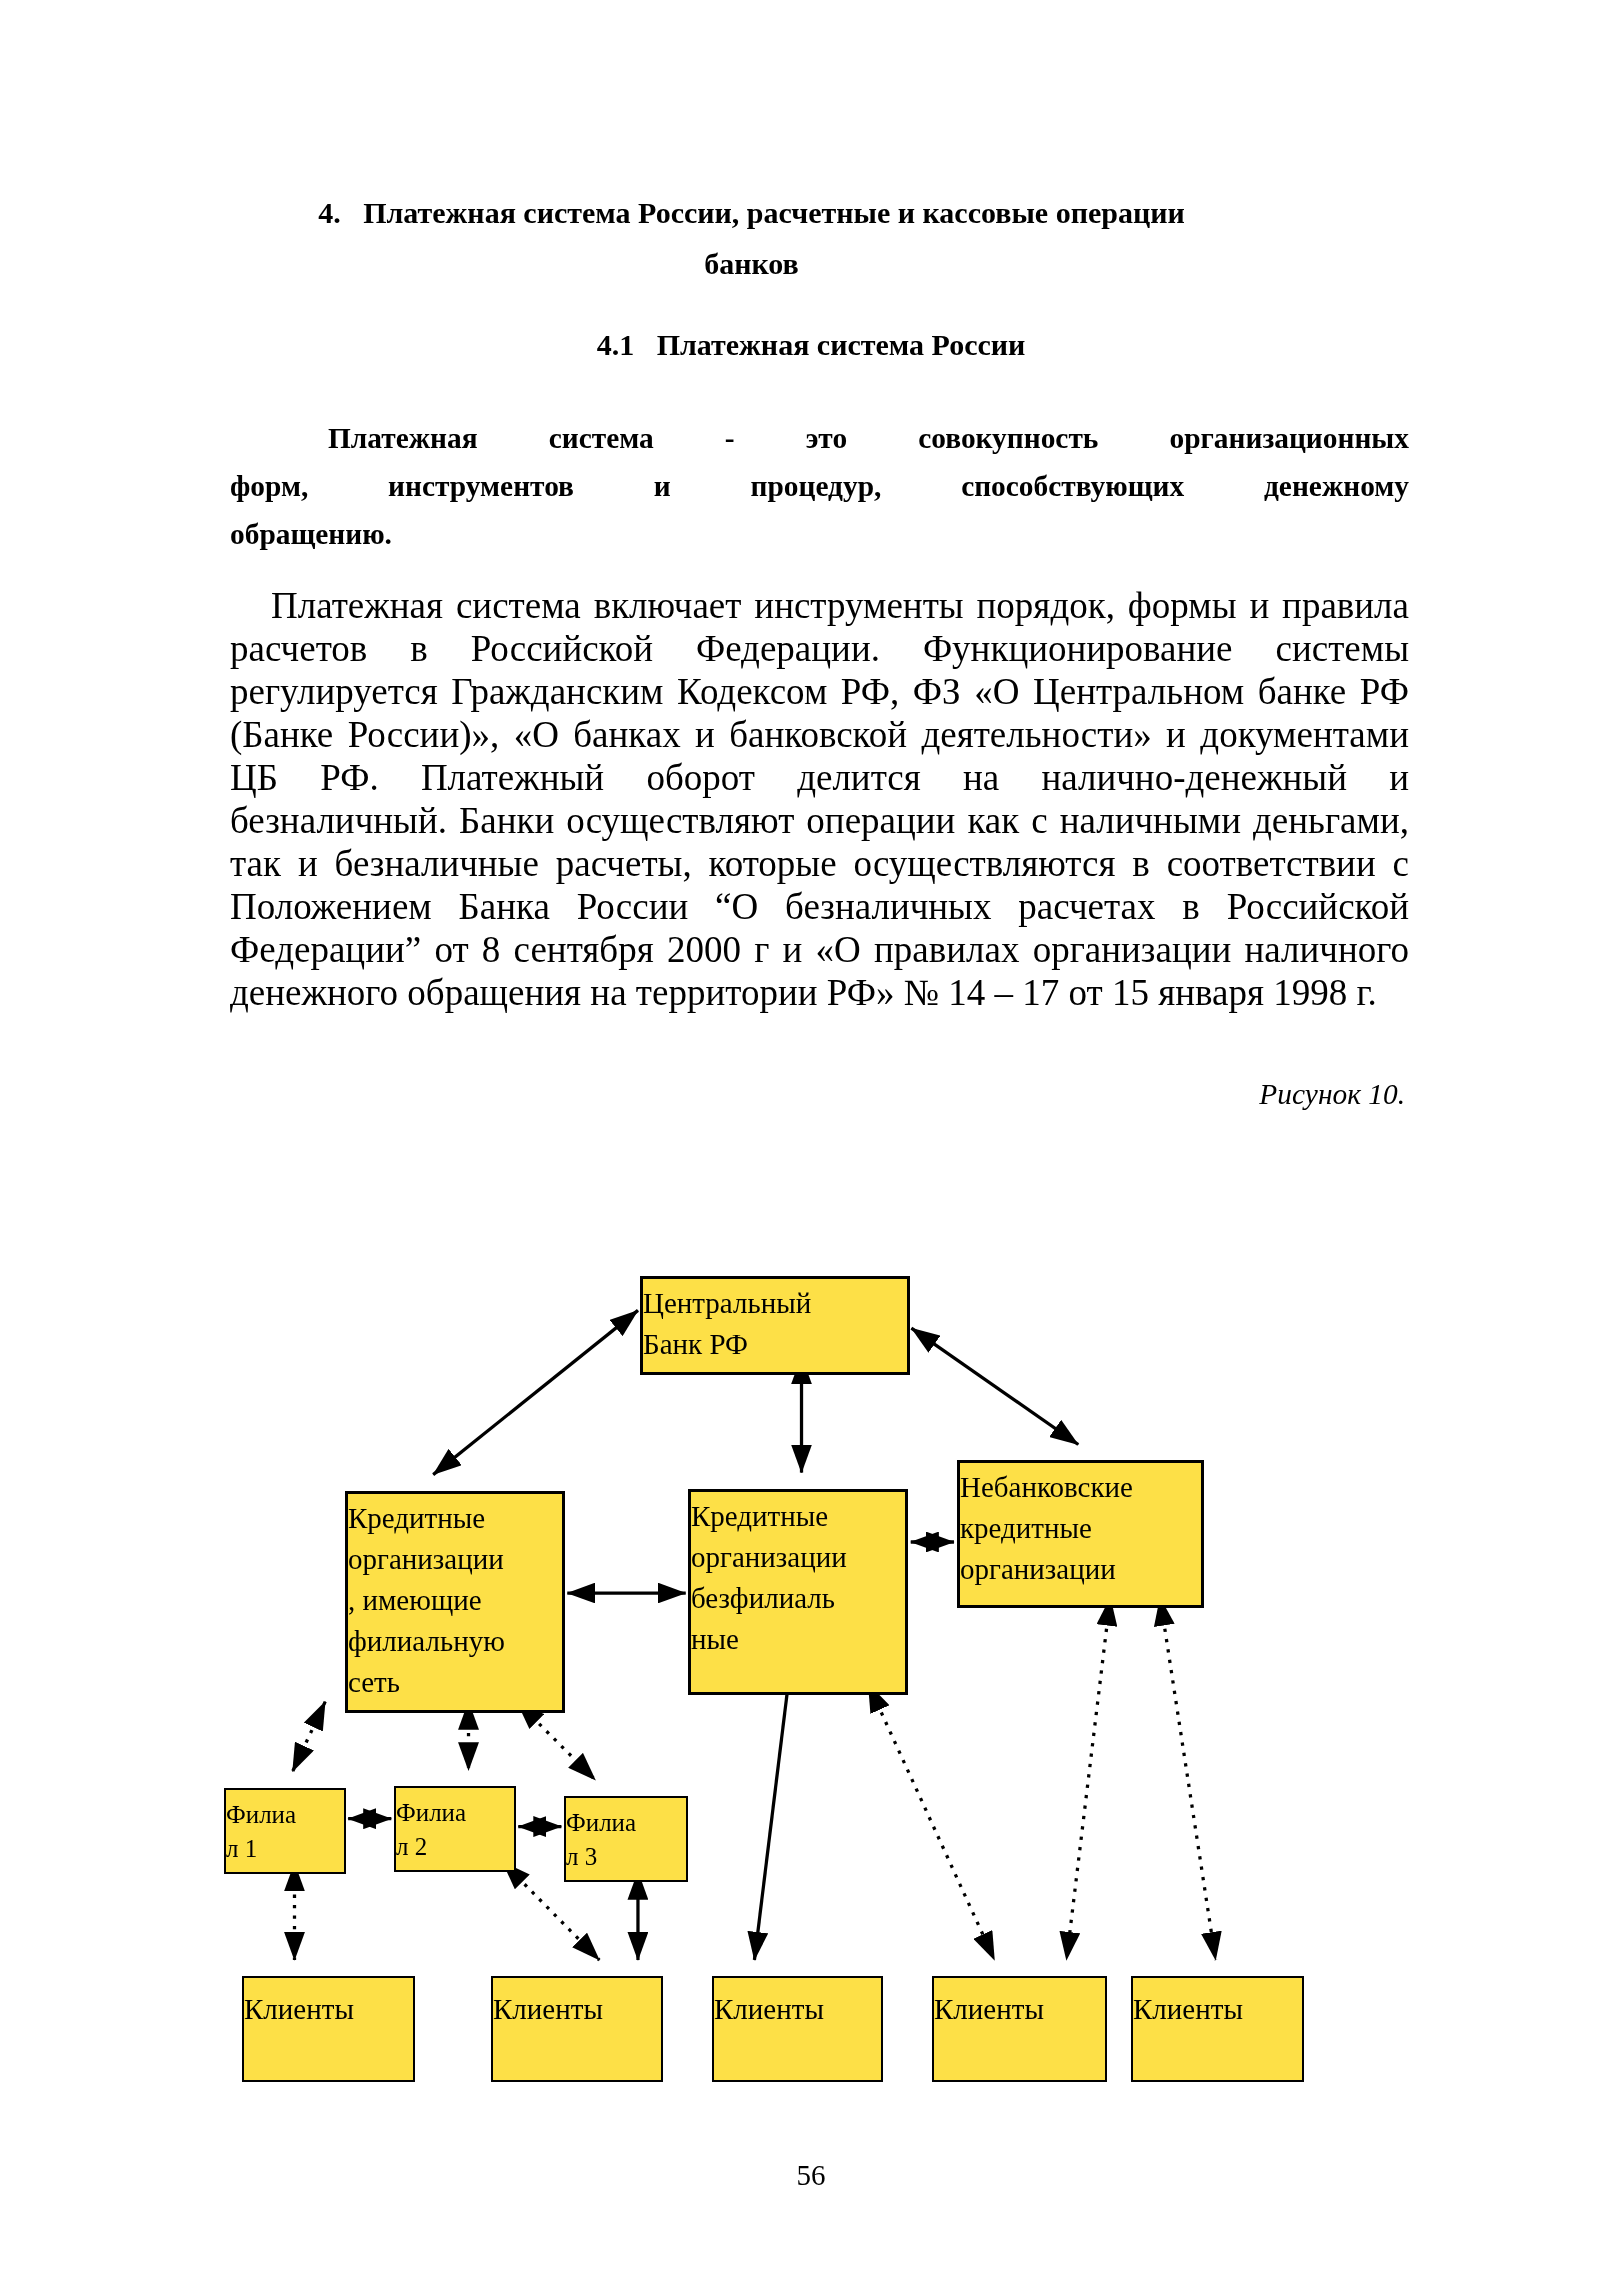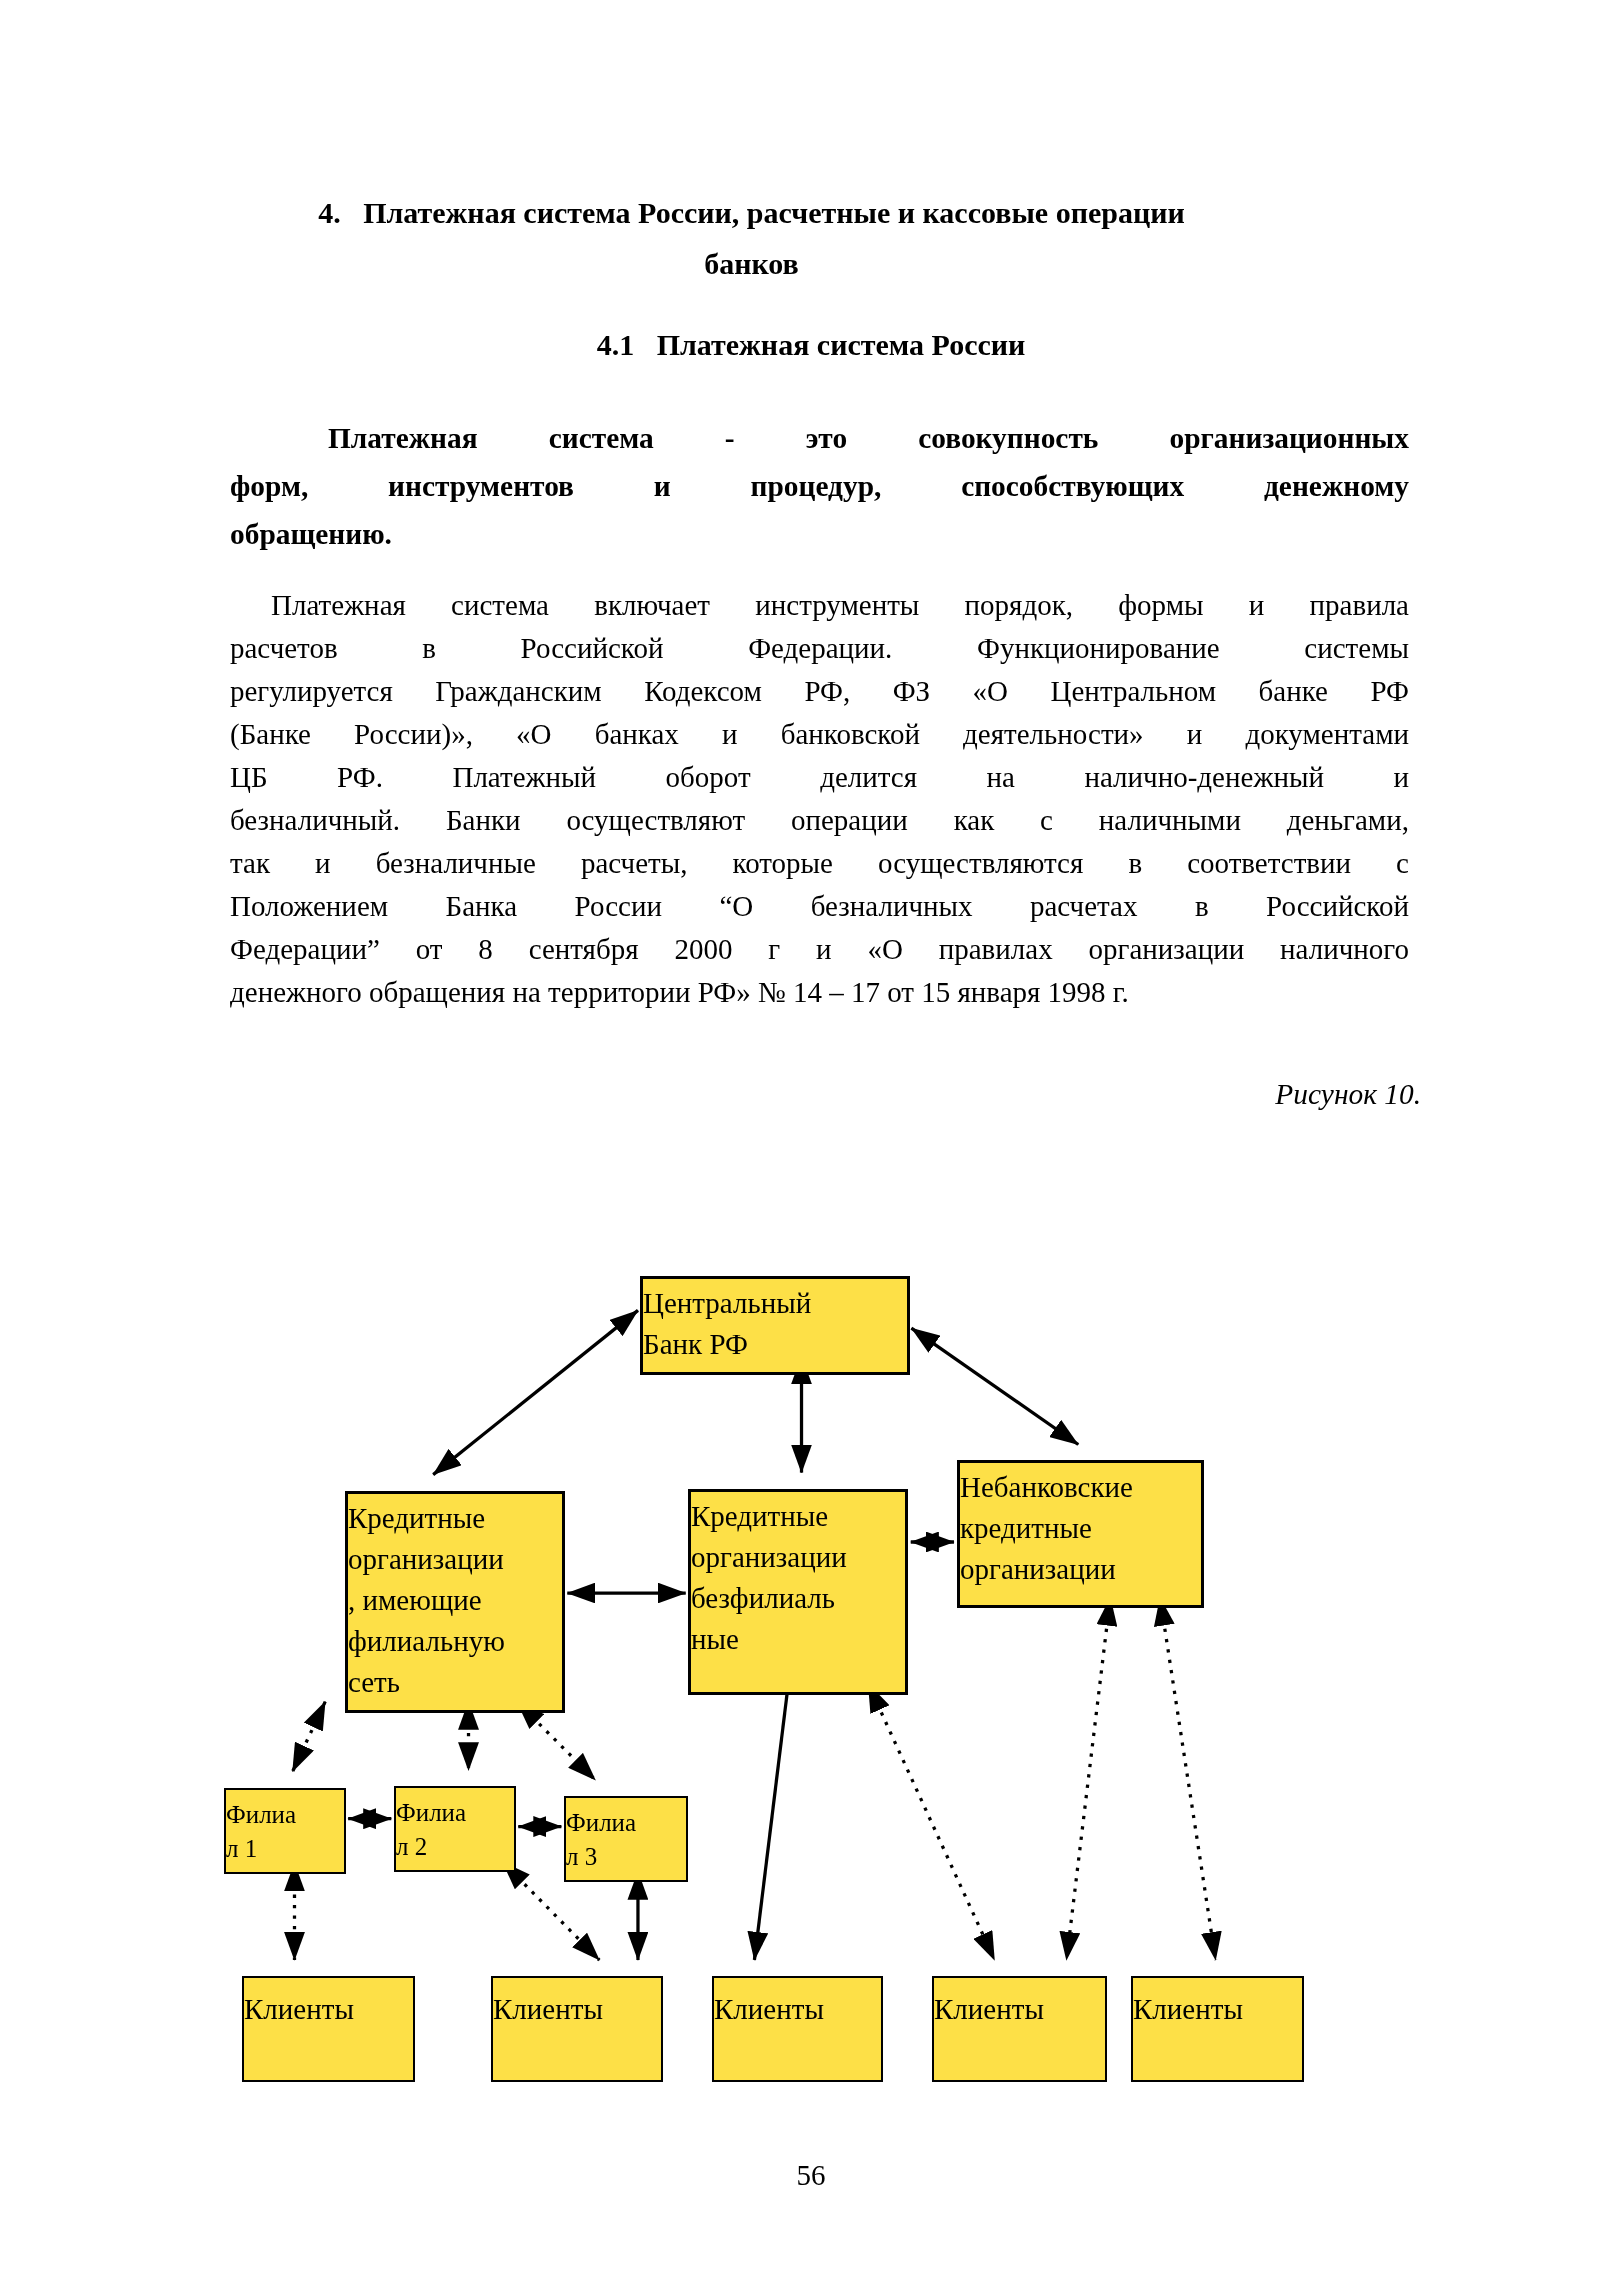--- a/index.html
+++ b/index.html
@@ -17,27 +17,27 @@
     white-space:pre;
   }
   .h1-l1{top:196px;}
   .h1-l2{top:247px;}
   .h2{
     position:absolute;left:0;top:328px;width:1622px;
     text-align:center;font-weight:bold;font-size:30px;white-space:pre;
   }
   .para{position:absolute;left:230px;width:1179px;}
   .lead{top:414px;font-weight:bold;font-size:29.4px;line-height:48px;}
-  .body{top:584px;font-size:29px;line-height:43px;}
+  .body{top:584px;font-size:37px;line-height:43px;}
   .jline{text-align:justify;text-align-last:justify;}
   .jline.last{text-align-last:left;}
   .indent1{text-indent:98px;}
   .indent2{text-indent:41px;}
   .fig-caption{
-    position:absolute;left:242px;top:1078px;width:1179px;
+    position:absolute;left:226px;top:1078px;width:1179px;
     text-align:right;font-style:italic;font-size:29.4px;
   }
   .fig-title{
     position:absolute;left:0px;top:1165px;width:1622px;
     text-align:center;font-weight:bold;font-size:30px;
   }
   .pageno{
     position:absolute;left:0;top:2159px;width:1622px;
     text-align:center;font-size:29px;
   }

